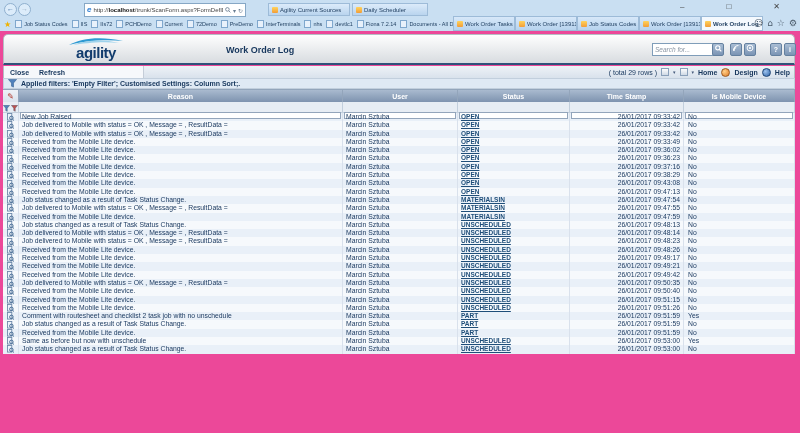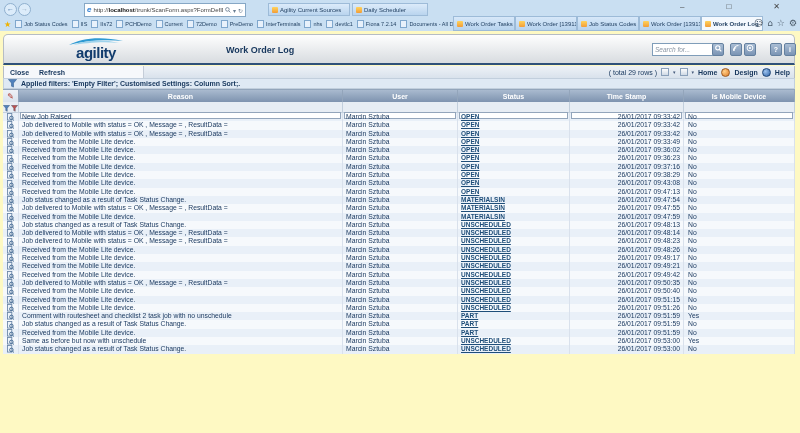--- a/index.html
+++ b/index.html
@@ -29,21 +29,21 @@
   .fav-ico{width:5px;height:6px;background:#e8f1fb;border:1px solid #7fa7cd;flex:0 0 auto;}
   #tabs2{position:absolute;left:453px;top:16px;width:310px;height:15px;display:flex;}
   .tab2{flex:1;display:flex;align-items:center;gap:2px;padding:0 3px;box-sizing:border-box;
     background:linear-gradient(#d7e8f9,#b7d3ee);border:1px solid #9dbbd8;font-size:6px;color:#1d3c5e;
     white-space:nowrap;overflow:hidden;}
   .tab2.active{background:#f4f9fe;font-weight:bold;}
   .tab2 .tab-close{margin-left:auto;color:#666;font-size:7px;}
   #quick{position:absolute;right:3px;top:17px;display:flex;gap:4px;font-size:9px;color:#4a5a6a;
     font-family:"DejaVu Sans",sans-serif;line-height:13px;}
   
-  #app{position:absolute;top:31px;left:0;width:800px;height:402px;background:#fef9c3;}
+  #app{position:absolute;top:31px;left:0;width:800px;height:402px;background:#ec4899;}
   #app-header{position:absolute;top:3px;left:3px;width:792px;height:31px;box-sizing:border-box;
     background:linear-gradient(#fefefe,#d8dce0);border:1px solid #b6bcc4;border-bottom:2px solid #2f5179;
     border-radius:5px 5px 0 0;}
   #logo{position:absolute;left:40px;top:2px;width:104px;text-align:center;}
   #logo .swoosh{display:block;margin:0 auto;}
   #logo .logo-text{font-size:15px;font-weight:bold;color:#123c6d;letter-spacing:-0.5px;line-height:13px;}
   #page-title{position:absolute;left:222px;top:10px;font-size:9px;font-weight:bold;color:#16365c;}
   #search-box{position:absolute;left:648px;top:8px;width:56px;height:11px;border:1px solid #7f9db9;
     font-size:6.5px;padding:0 2px;color:#444;}
   #search-box::placeholder{color:#8a96a4;font-style:italic;}

